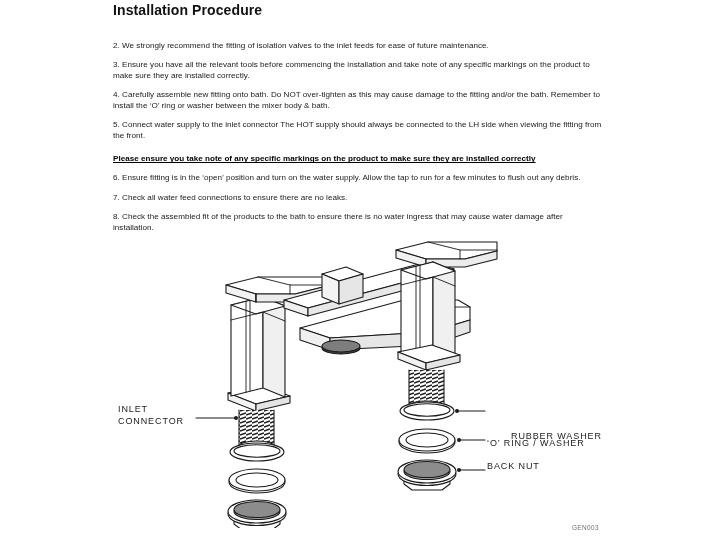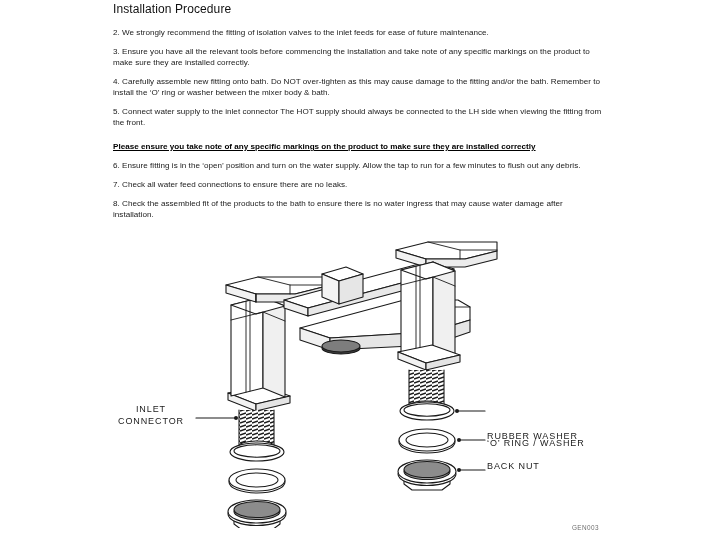--- a/index.html
+++ b/index.html
@@ -24,24 +24,24 @@
 
   
   .text-block {
     position: absolute;
     left: 113px;
     top: 2px;
     width: 492px;
   }
 
   .doc-heading {
-    font-size: 12px;
-    font-weight: normal;
+    font-size: 14px;
+    font-weight: bold;
     line-height: 1.25;
-    margin: 0 0 11px 0;
+    margin: 0 0 21px 0;
     letter-spacing: 0.1px;
     color: #111;
   }
 
   .step {
     font-size: 8.1px;
     line-height: 1.33;
     margin: 0 0 8.5px 0;
     color: #1a1a1a;
     letter-spacing: 0.02px;
@@ -75,29 +75,29 @@
     position: absolute;
     font-size: 9px;
     letter-spacing: 0.9px;
     color: #1a1a1a;
     white-space: pre-line;
     line-height: 1.32;
   }
   #label-inlet {
     left: 118px;
     top: 404px;
-    text-align: center;
+    text-align: left;
   }
   #label-oring {
     left: 487px;
     top: 402px;
     margin-top: 36px;
   }
   #label-rubber {
-    left: 487px;
+    left: 511px;
     top: 431px;
   }
   #label-backnut {
     left: 487px;
     top: 461px;
   }
 
   #footer-code {
     position: absolute;
     left: 572px;

